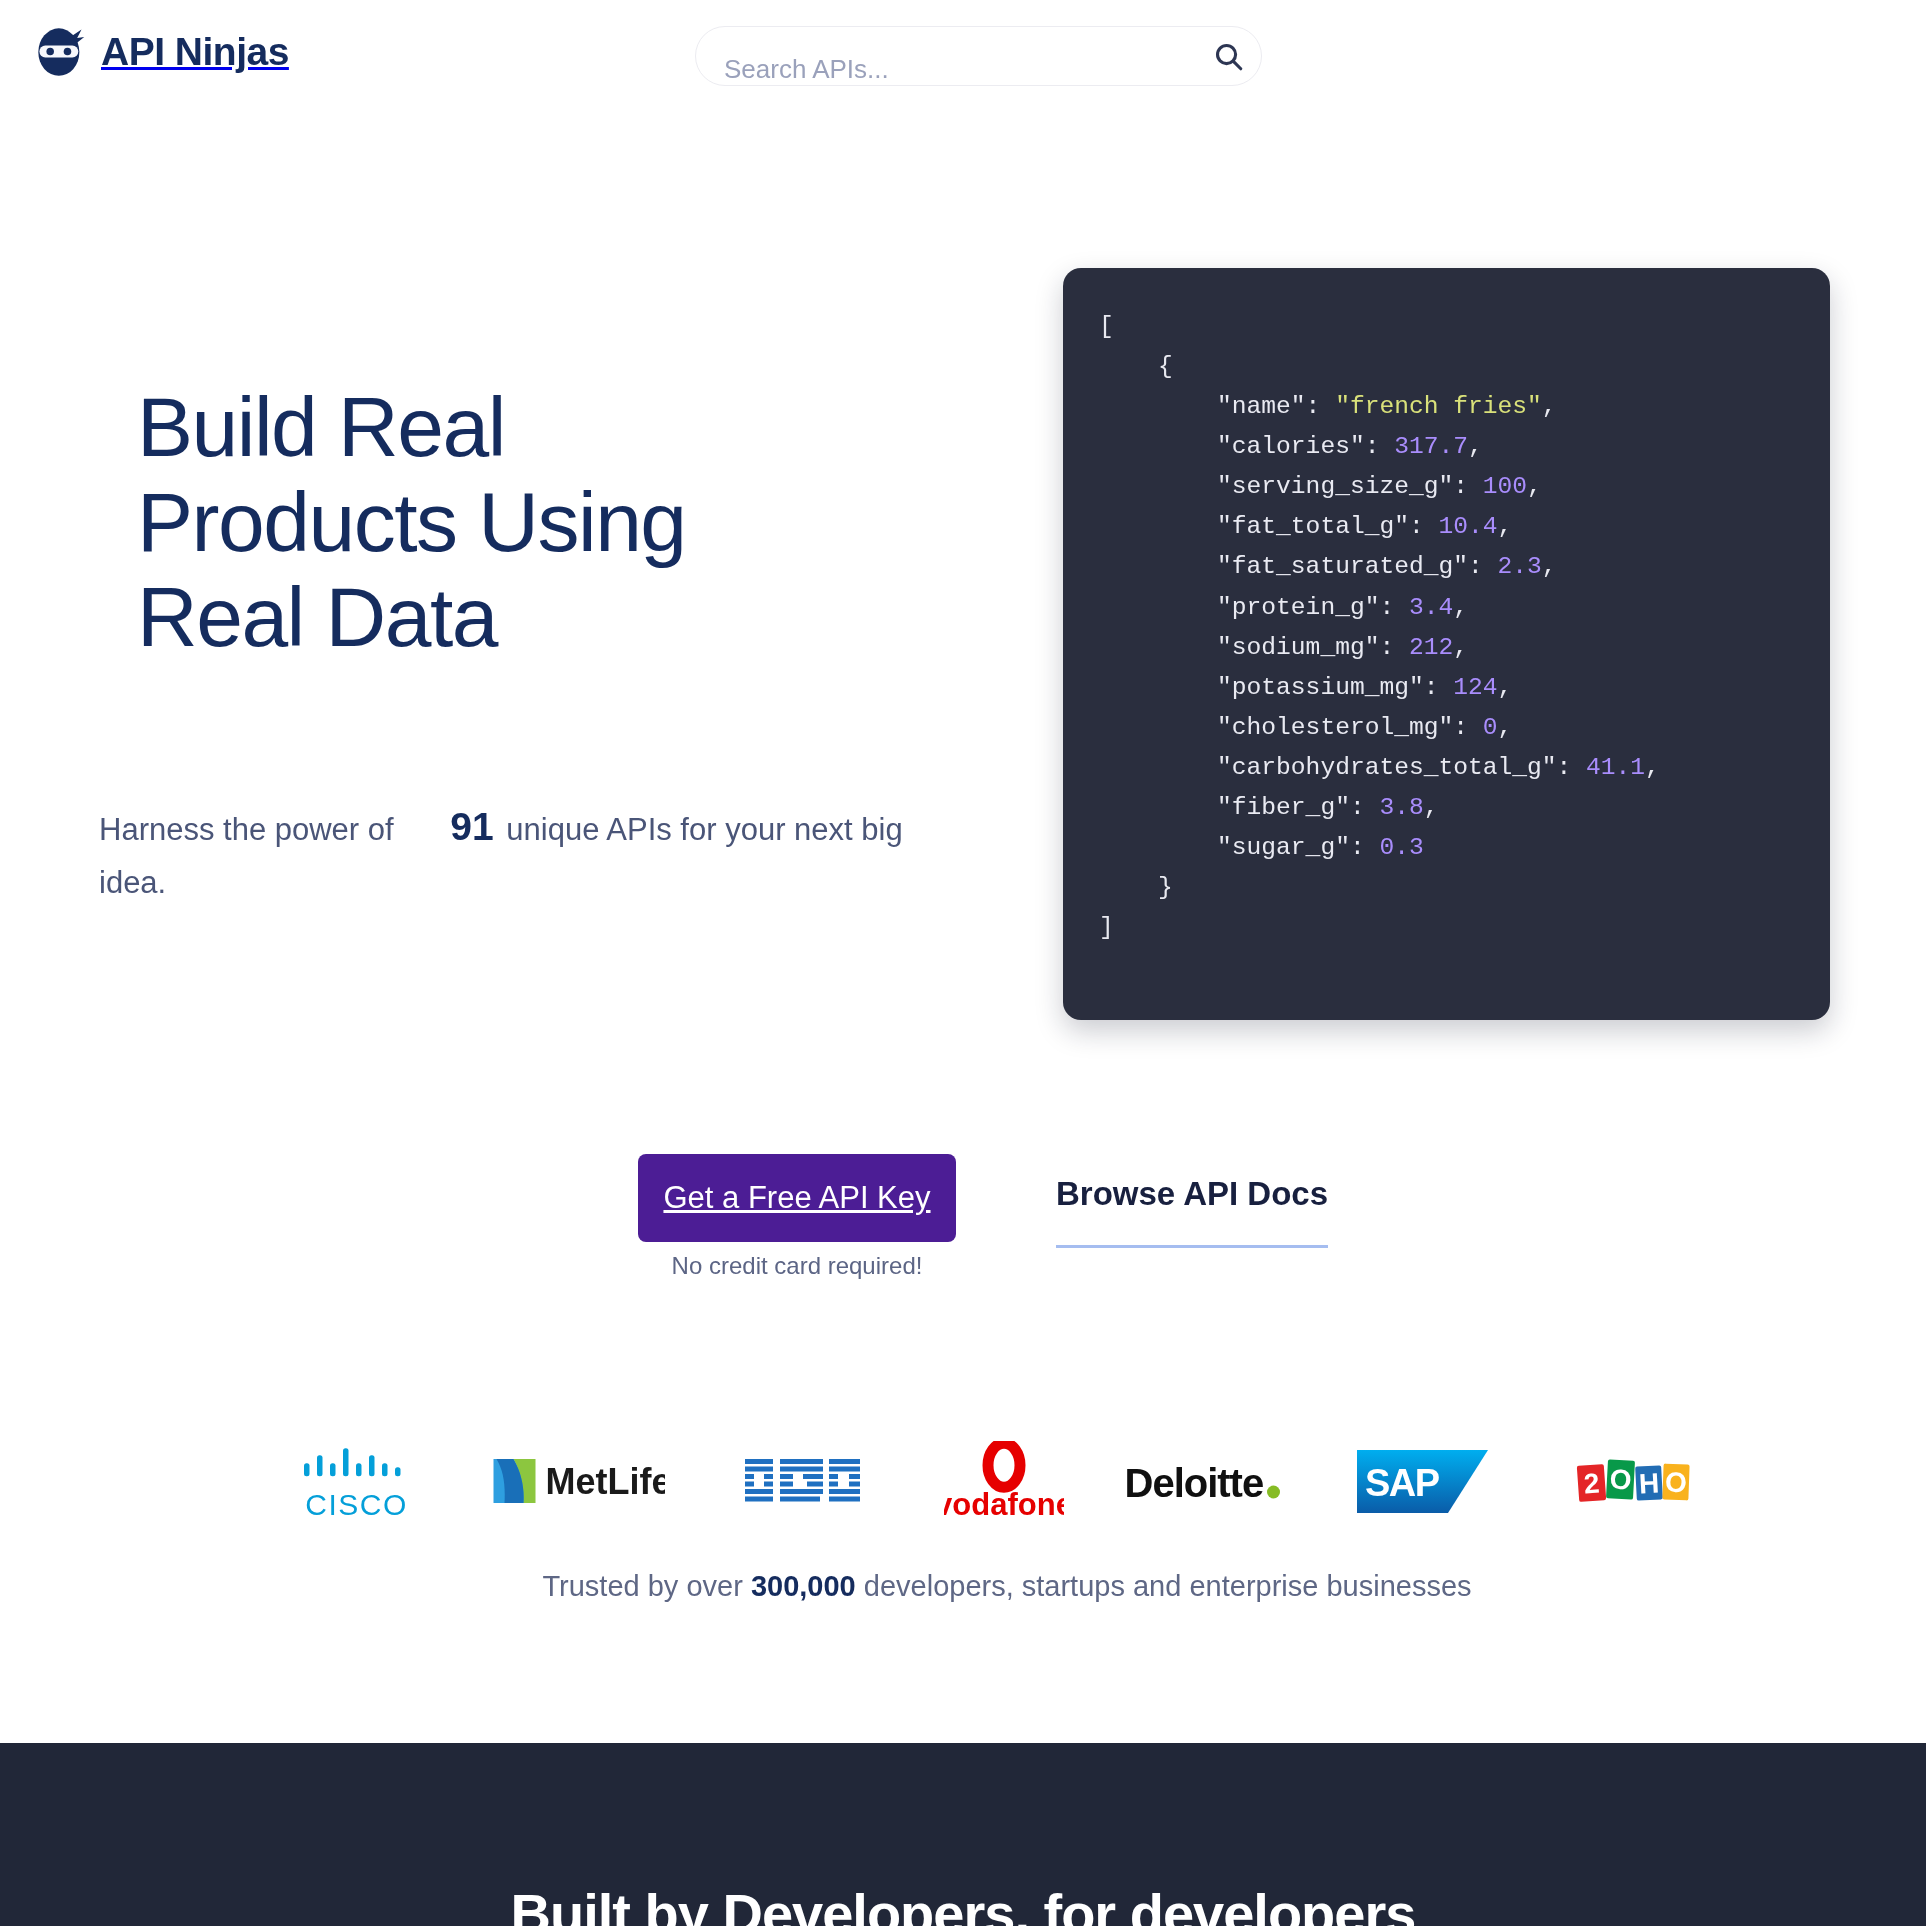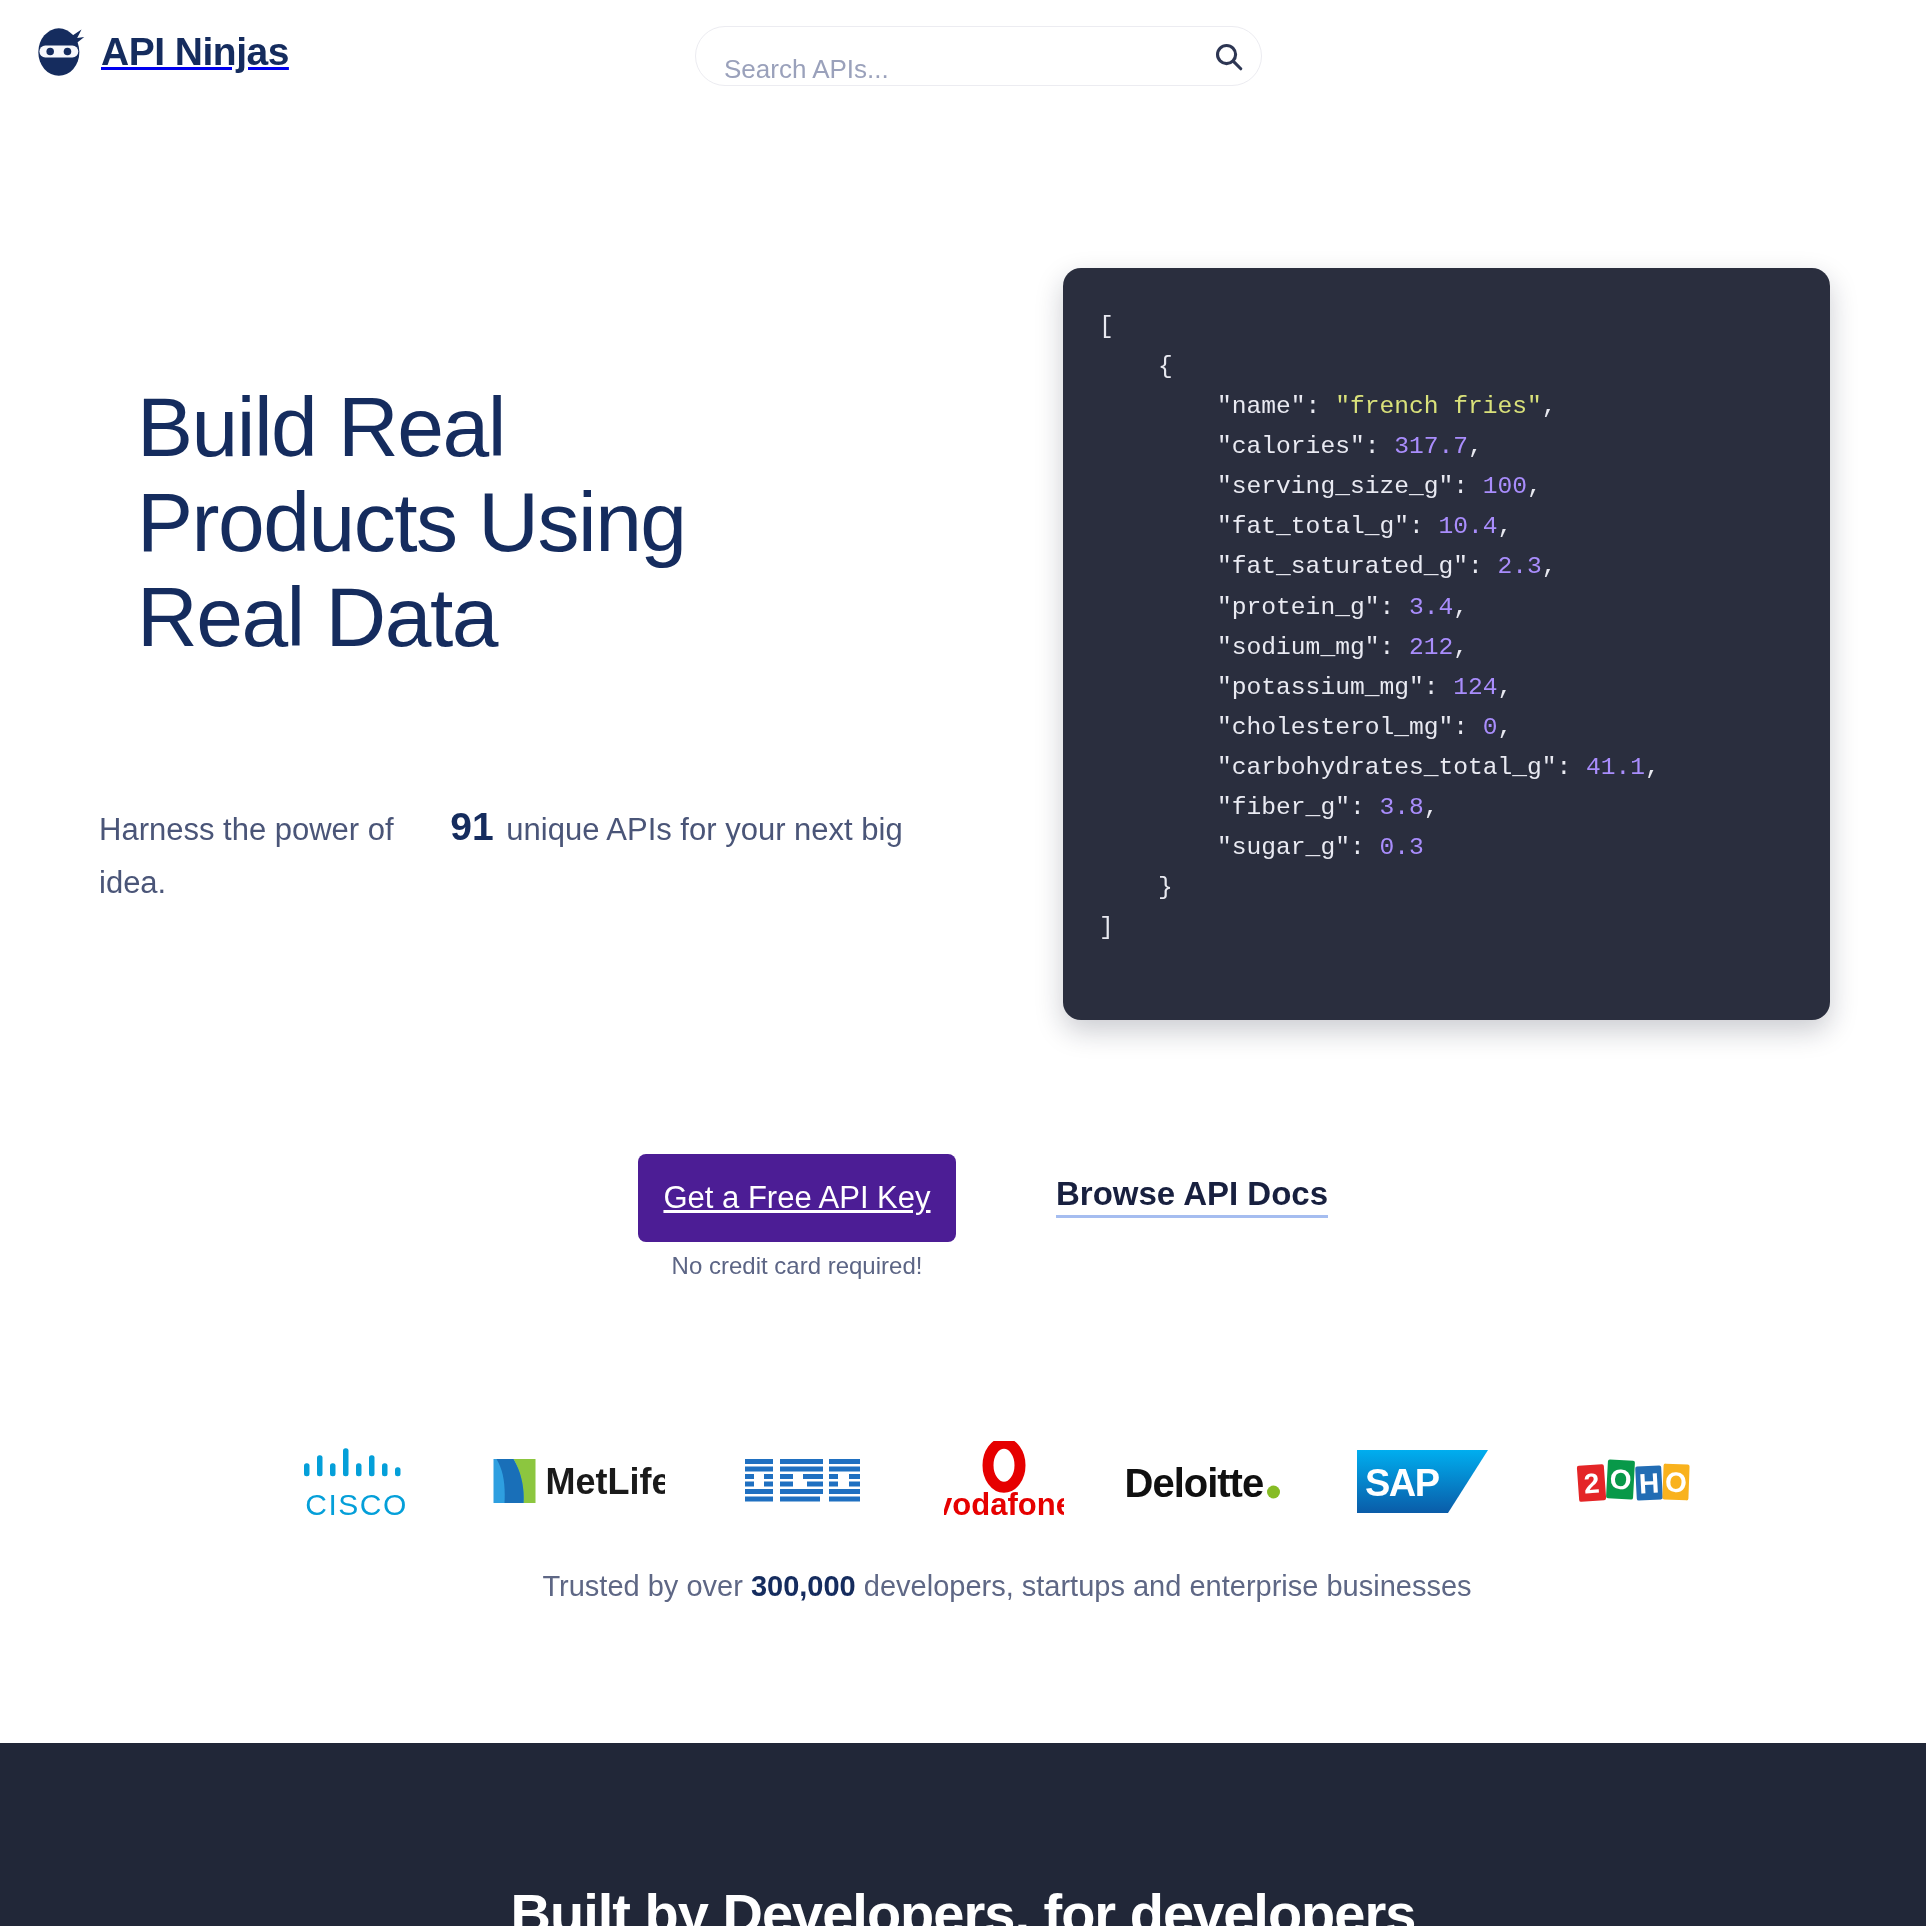--- a/index.html
+++ b/index.html
@@ -103,21 +103,21 @@
     white-space:nowrap;
   }
   .cta-note {
     position:absolute; left:638px; top:98px; width:318px;
     text-align:center; font-size:24px; color:#5c6585;
   }
   .docs-link {
     position:absolute; left:1056px; top:21px;
     font-size:33px; font-weight:700; color:#18203f;
     text-decoration:none; white-space:nowrap;
-    padding-bottom:2px;
+    padding-bottom:32px;
     border-bottom:3.5px solid #a5bdf0;
   }
 
   
   .logos {
     position:absolute; left:0; top:1425px; width:1926px; height:115px;
   }
   .logo-slot {
     position:absolute; top:0; height:115px;
     display:flex; align-items:center; justify-content:center;

